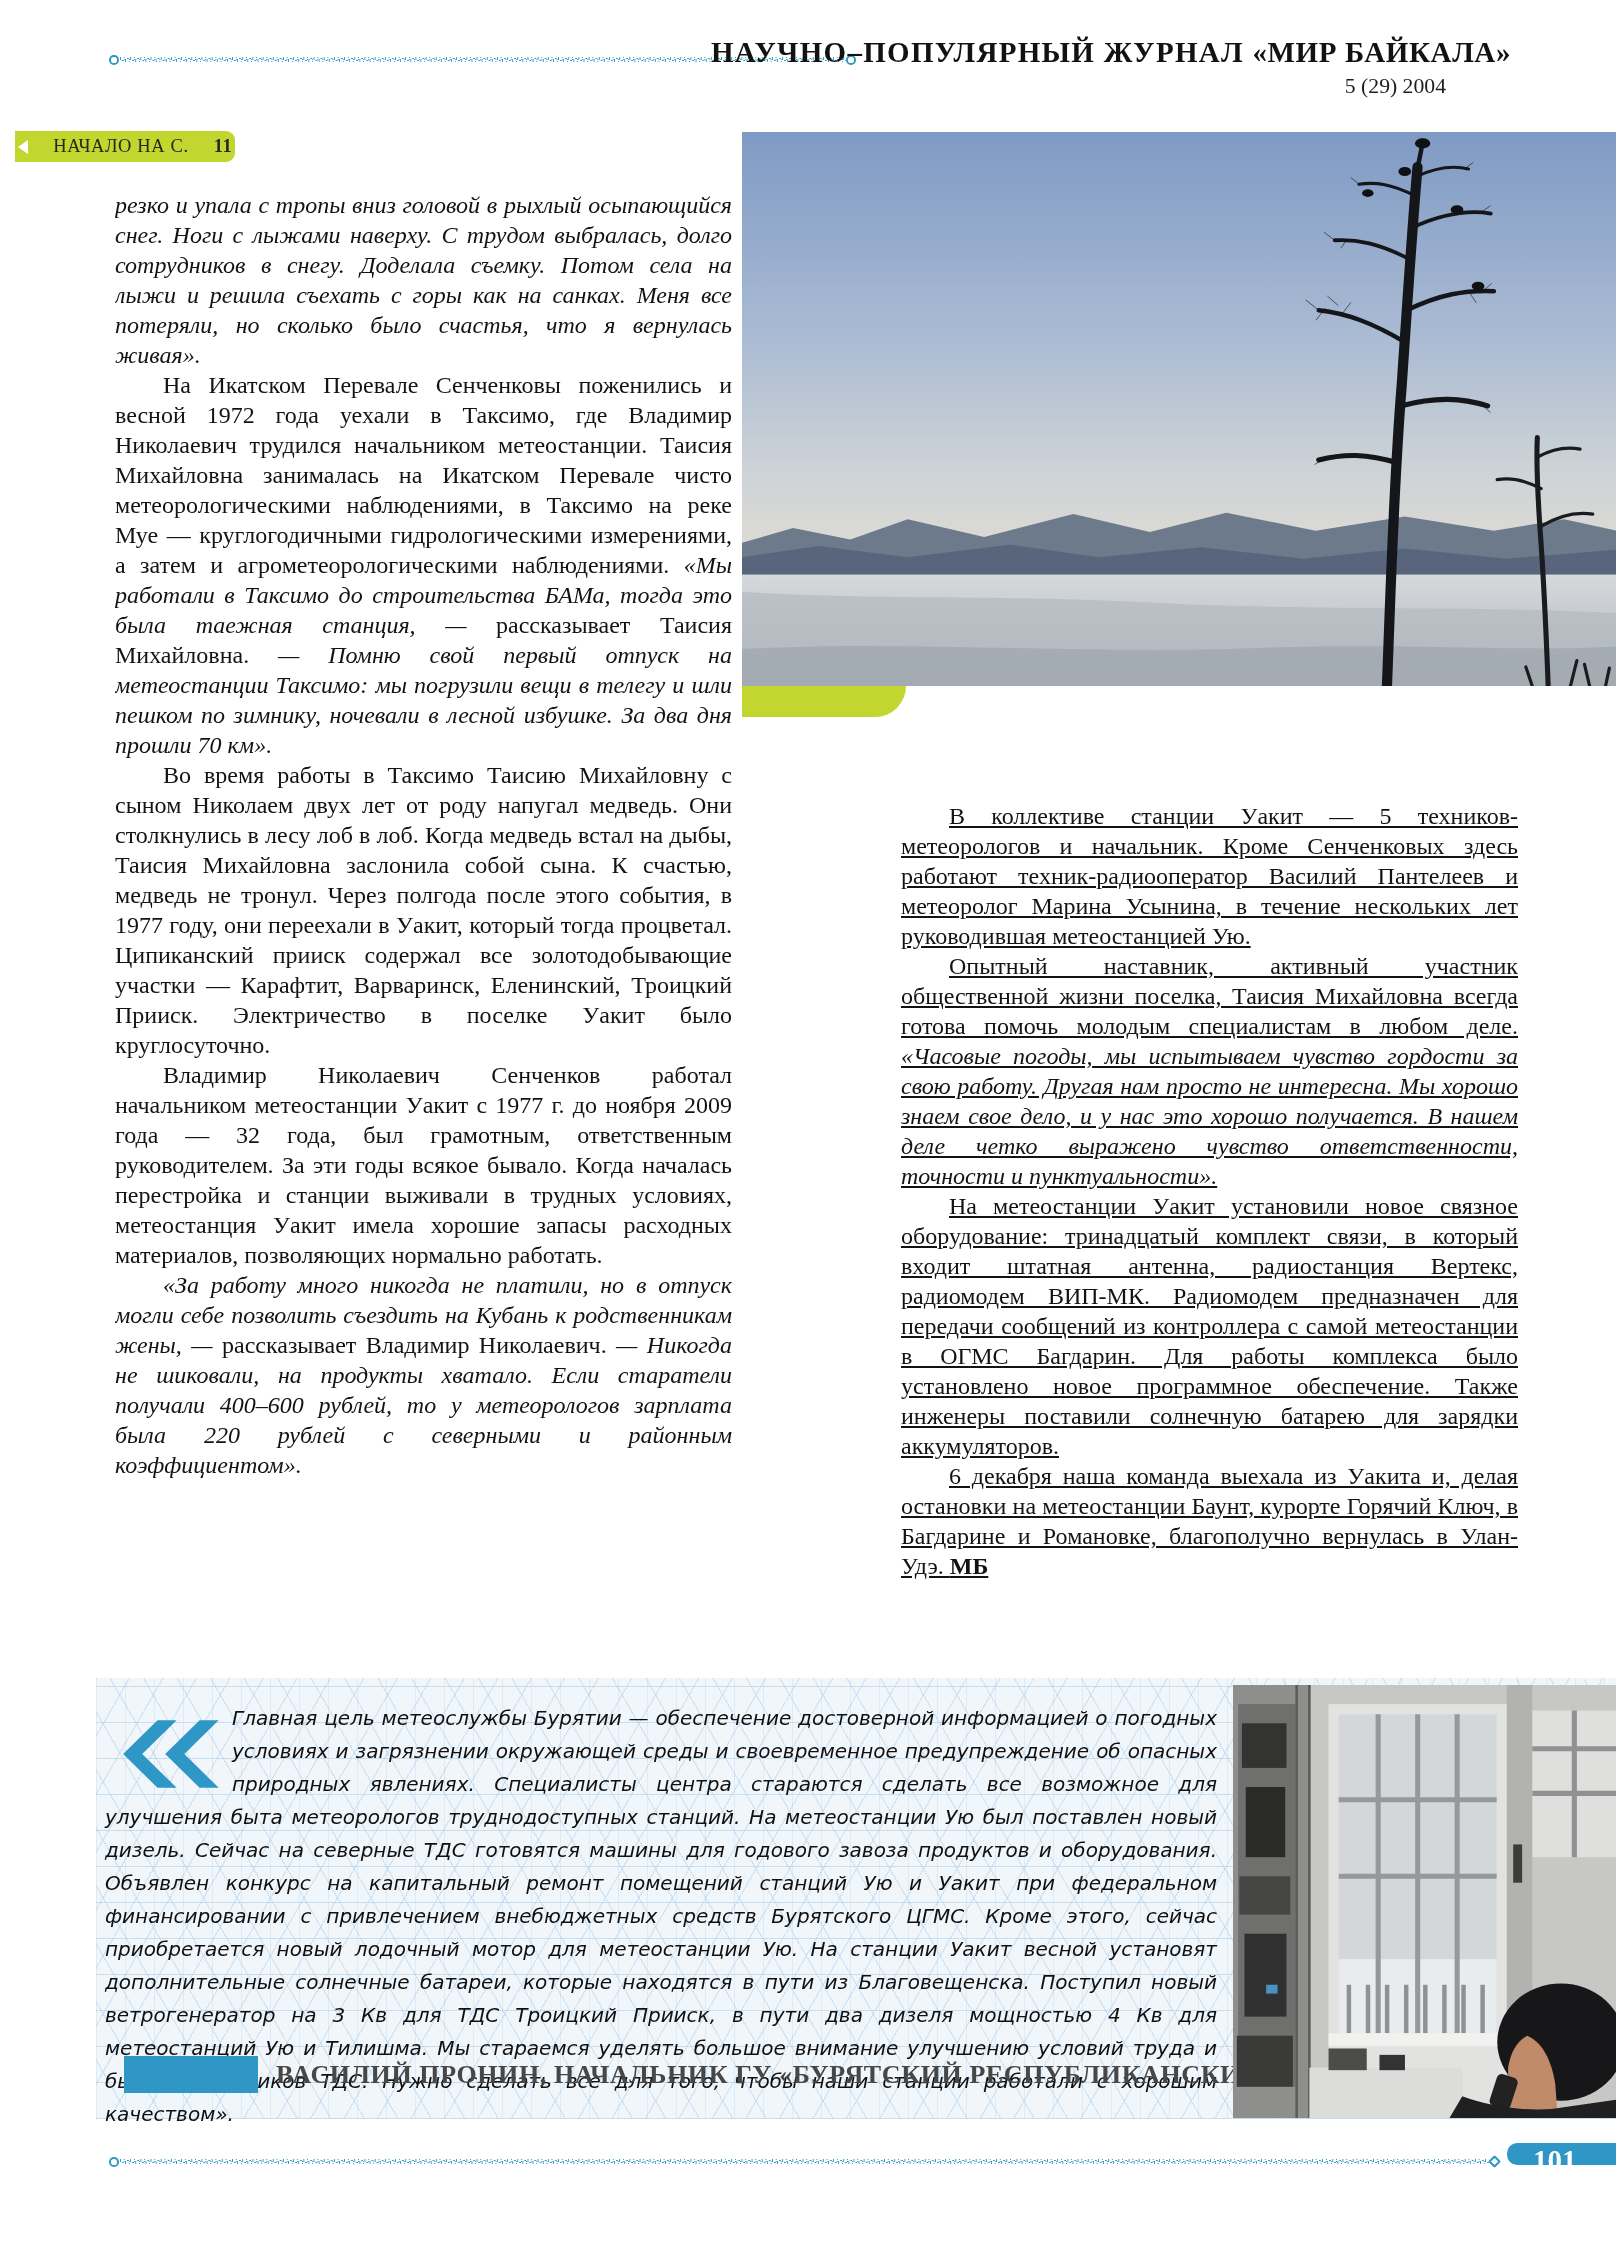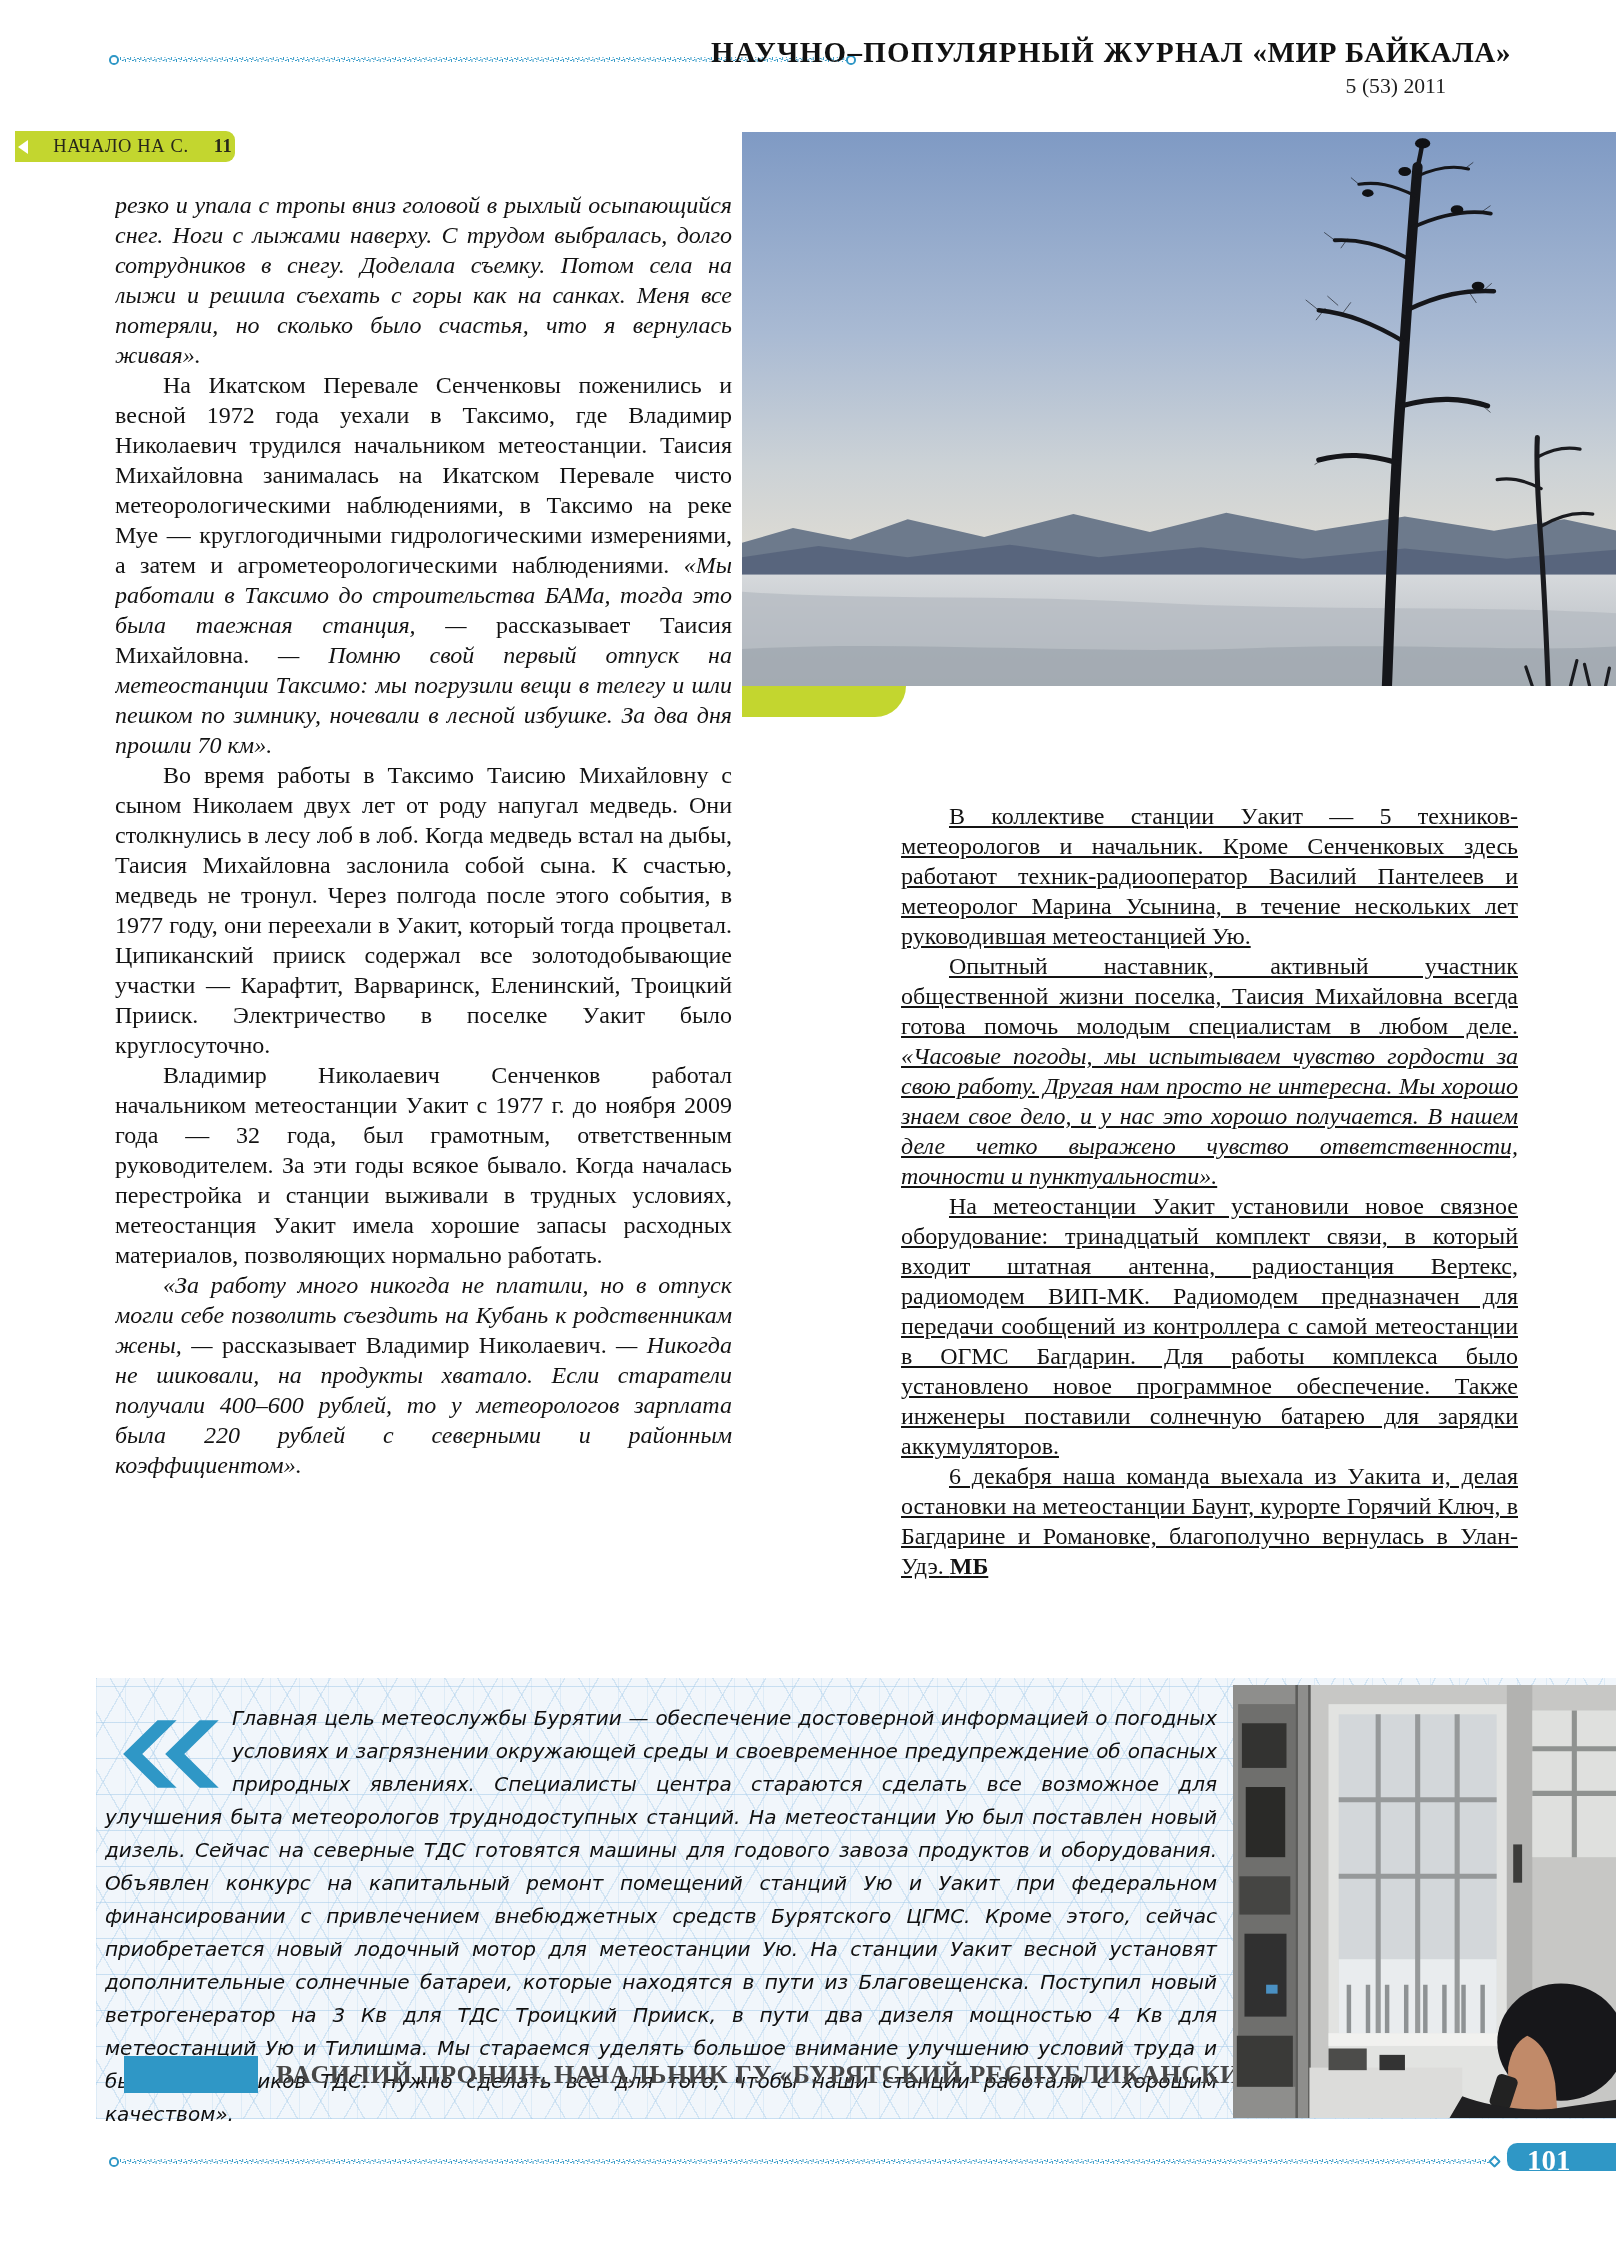--- a/index.html
+++ b/index.html
@@ -68,33 +68,33 @@
     font-family:"DejaVu Sans", sans-serif;font-style:italic;font-size:20px;line-height:33px;
     text-align:justify;color:#101010;}
   .quote-spacer{float:left;width:127px;height:68px;}
   .quote-attr{position:absolute;left:124px;top:2056px;width:1108px;display:flex;
     align-items:center;gap:18px;}
   .attr-bar{flex:0 0 134px;height:37px;background:#2f97c6;}
   .attr-text{font-family:"Liberation Serif", serif;font-weight:700;font-size:26px;
     letter-spacing:0.6px;color:#474747;white-space:nowrap;}
 
   
-  .page-badge{position:absolute;left:1507px;top:2143px;width:110px;height:28px;background:#2f97c6;
+  .page-badge{position:absolute;left:1507px;top:2143px;width:110px;height:22px;background:#2f97c6;
     border-radius:10.2px 0 0 10.2px;color:#ffffff;font-weight:700;font-size:29px;line-height:34px;
-    padding-left:20px;box-sizing:border-box;}
+    padding-left:26px;box-sizing:border-box;}
 </style>
 </head>
 <body>
 
 <div class="page">
 
   <div class="wavy top-rule"></div>
 
   <div class="journal-title"><span>НАУЧНО–ПОПУЛЯРНЫЙ ЖУРНАЛ </span><span class="jname">«МИР БАЙКАЛА»</span></div>
-  <div class="issue">5 (53) 2011</div>
+  <div class="issue">5 (29) 2004</div>
 
   <div class="start-badge">
     <span class="tri"></span>
     <span>НАЧАЛО НА С.</span>
     <span class="b">11</span>
   </div>
 
   <div class="photo-top">
     <svg viewBox="0 0 1373 870" preserveAspectRatio="none">
       <defs>

